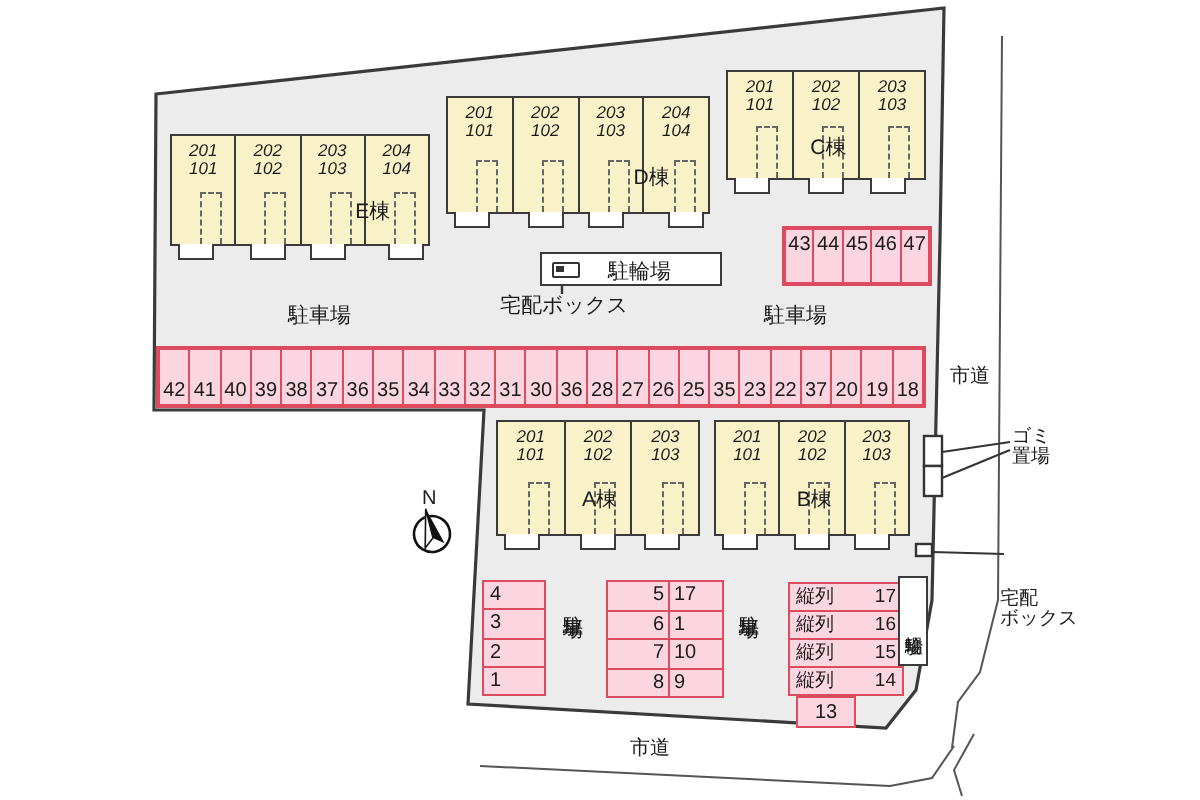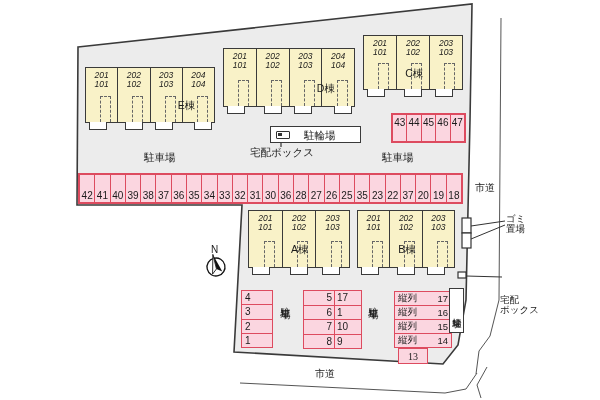--- a/index.html
+++ b/index.html
@@ -296,21 +296,21 @@
       <div class="trow">
       <span>縦列</span>
       <span>15</span>
     </div>
       <div class="trow">
       <span>縦列</span>
       <span>14</span>
     </div>
     </div>
 
-  <div class="el box13" style="left:398px;top:348px;width:30px;height:16px;font-family:Liberation Serif, serif;">13</div>
+  <div class="el box13" style="left:398px;top:348px;width:30px;height:16px;">13</div>
 
   <div class="el whitebox" style="left:270px;top:126px;width:91px;height:17px;">
     <span class="dbox-icon"></span>
     <span class="lbl" style="position:absolute;left:33px;top:2px;">駐輪場</span>
   </div>
 
   <div class="el bikebox" style="left:449px;top:288px;width:15px;height:45px;">
     <span class="vtext">駐輪場</span>
   </div>
 

